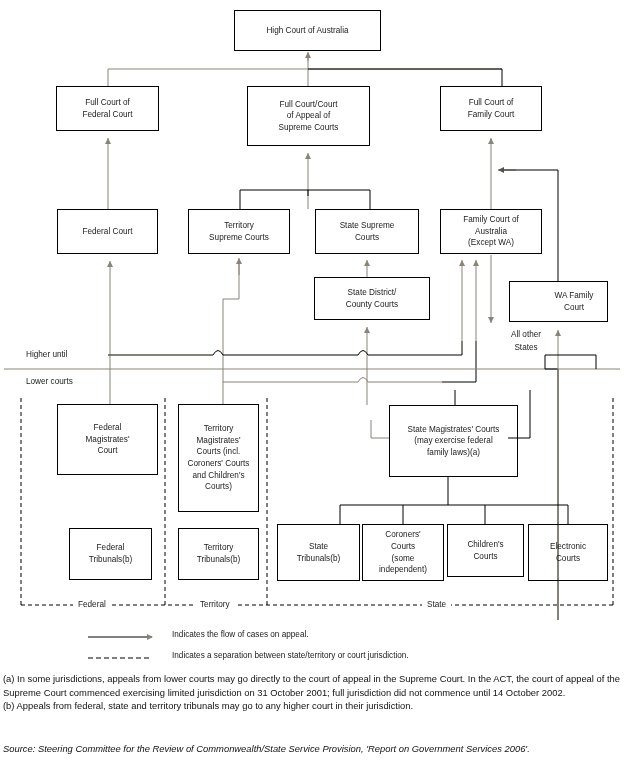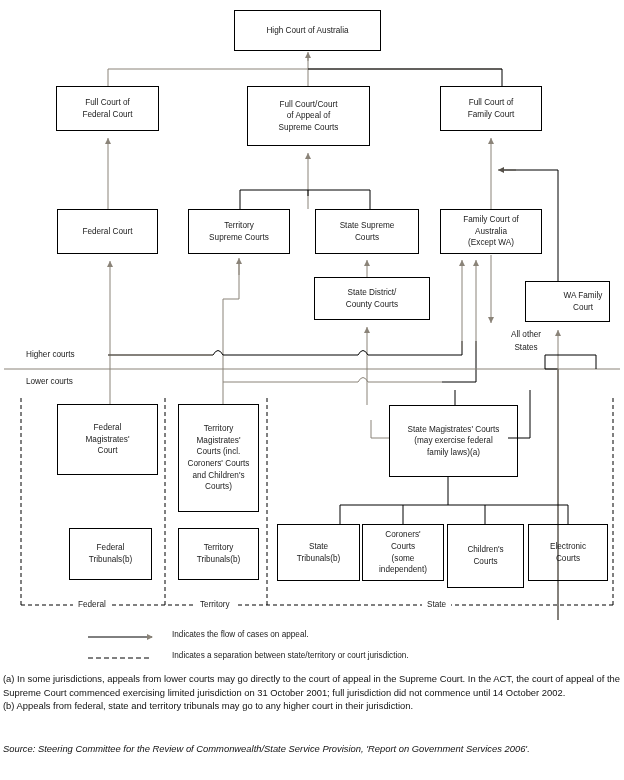--- a/index.html
+++ b/index.html
@@ -286,21 +286,21 @@
     </div>
     <div class="node-box" style="left:440px;top:209px;width:102px;height:45px;">
       <span>Family Court of
 Australia
 (Except WA)</span>
     </div>
     <div class="node-box" style="left:314px;top:277px;width:116px;height:43px;">
       <span>State District/
 County Courts</span>
     </div>
-    <div class="node-box" style="left:525px;top:281px;width:85px;height:41px;padding-left:33px;">
+    <div class="node-box" style="left:509px;top:281px;width:99px;height:41px;padding-left:33px;">
       <span>WA Family
 Court</span>
     </div>
     <div class="node-box" style="left:57px;top:404px;width:101px;height:71px;">
       <span>Federal
 Magistrates'
 Court</span>
     </div>
     <div class="node-box" style="left:178px;top:404px;width:81px;height:108px;">
       <span>Territory
@@ -326,30 +326,30 @@
     <div class="node-box" style="left:277px;top:524px;width:83px;height:57px;">
       <span>State
 Tribunals(b)</span>
     </div>
     <div class="node-box" style="left:362px;top:524px;width:82px;height:57px;">
       <span>Coroners'
 Courts
 (some
 independent)</span>
     </div>
-    <div class="node-box" style="left:447px;top:524px;width:77px;height:64px;">
+    <div class="node-box" style="left:447px;top:524px;width:77px;height:53px;">
       <span>Children's
 Courts</span>
     </div>
     <div class="node-box" style="left:528px;top:524px;width:80px;height:57px;">
       <span>Electronic
 Courts</span>
     </div>
 
-    <div class="band-label" style="left:26px;top:349px;">Higher courts</div>
+    <div class="band-label" style="left:26px;top:349px;">Higher until</div>
     <div class="band-label" style="left:26px;top:376px;">Lower courts</div>
 
     <div class="free-label" style="left:462px;top:328px;width:60px;">All other
 States</div>
 
     <div class="jur-label" style="left:73px;top:599px;">Federal</div>
     <div class="jur-label" style="left:195px;top:599px;">Territory</div>
     <div class="jur-label" style="left:422px;top:599px;">State</div>
   </div>
 

